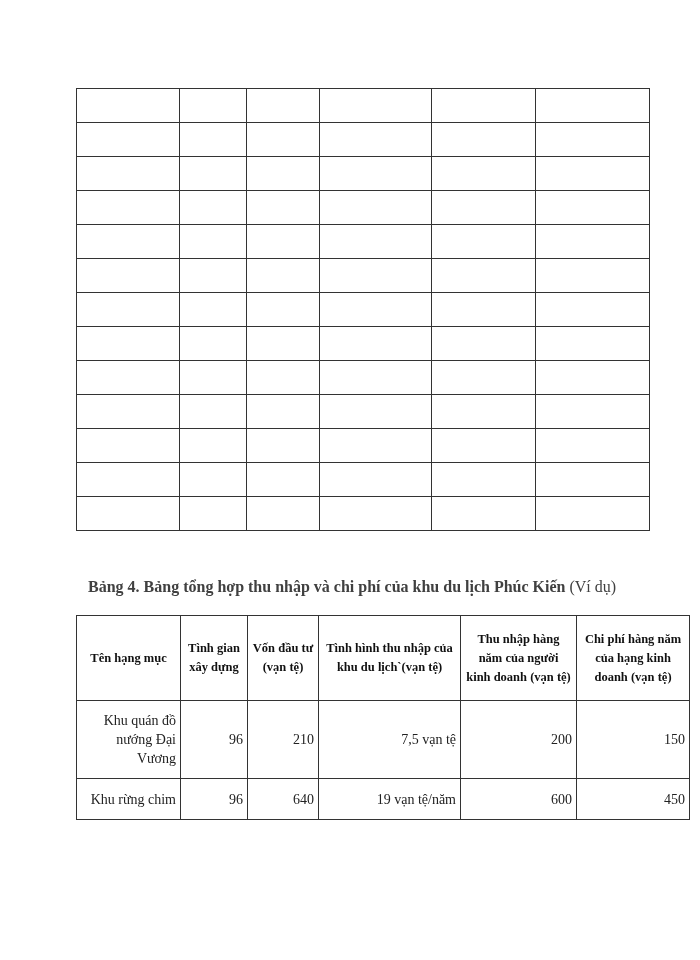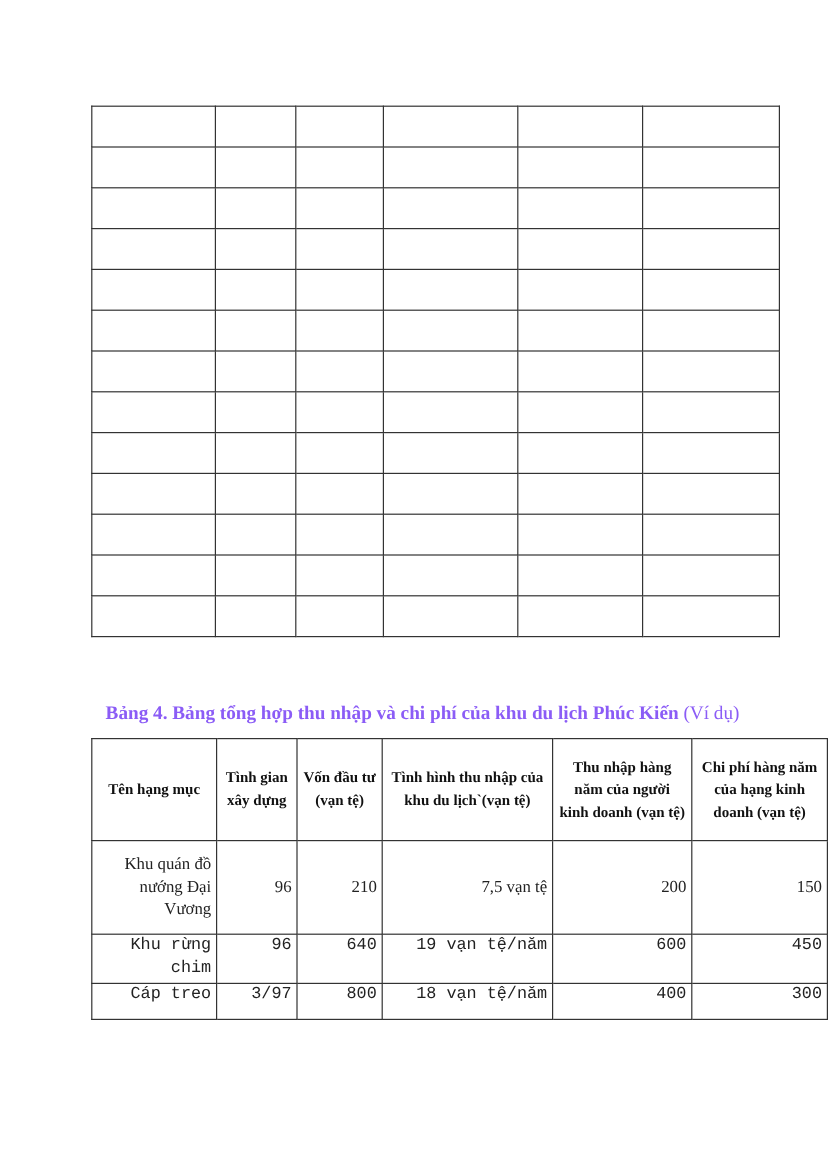--- a/index.html
+++ b/index.html
@@ -26,22 +26,21 @@
       border: 1.5px solid #333;
       height: 33px;
       padding: 0;
     }
     .table-caption {
       position: absolute;
       left: 88px;
       top: 578px;
       font-size: 16px;
       white-space: nowrap;
-      color: #8b5cf6;
-      margin-top: 8px;
+      color: #404040;
     }
     .table-caption .bold {
       font-weight: bold;
     }
     .data-table {
       position: absolute;
       left: 76px;
       top: 615px;
       border-collapse: collapse;
       table-layout: fixed;
@@ -59,21 +58,21 @@
       font-size: 12.5px;
       height: 80px;
       line-height: 19px;
     }
     .data-table td {
       font-size: 14px;
       color: #222;
       text-align: right;
     }
     .data-table tr.row-tall td { height: 73px; vertical-align: middle; }
-    .data-table tr.row-short td { height: 27px; vertical-align: top; padding-top: 0; font-family: Liberation Mono, monospace; }
+    .data-table tr.row-short td { height: 27px; vertical-align: top; padding-top: 11px; }
   </style>
 </head>
 <body>
 
 <table class="grid-table">
   <colgroup>
     <col style="width:103px">
       <col style="width:67px">
       <col style="width:73px">
       <col style="width:112px">
@@ -221,22 +220,14 @@
       <td>150</td>
     </tr>
     <tr class="row-short">
       <td>Khu rừng chim</td>
       <td>96</td>
       <td>640</td>
       <td>19 vạn tệ/năm</td>
       <td>600</td>
       <td>450</td>
     </tr>
-    <tr class="row-short">
-      <td>Cáp treo</td>
-      <td>3/97</td>
-      <td>800</td>
-      <td>18 vạn tệ/năm</td>
-      <td>400</td>
-      <td>300</td>
-    </tr>
   </tbody>
 </table>
 
 </body></html>

